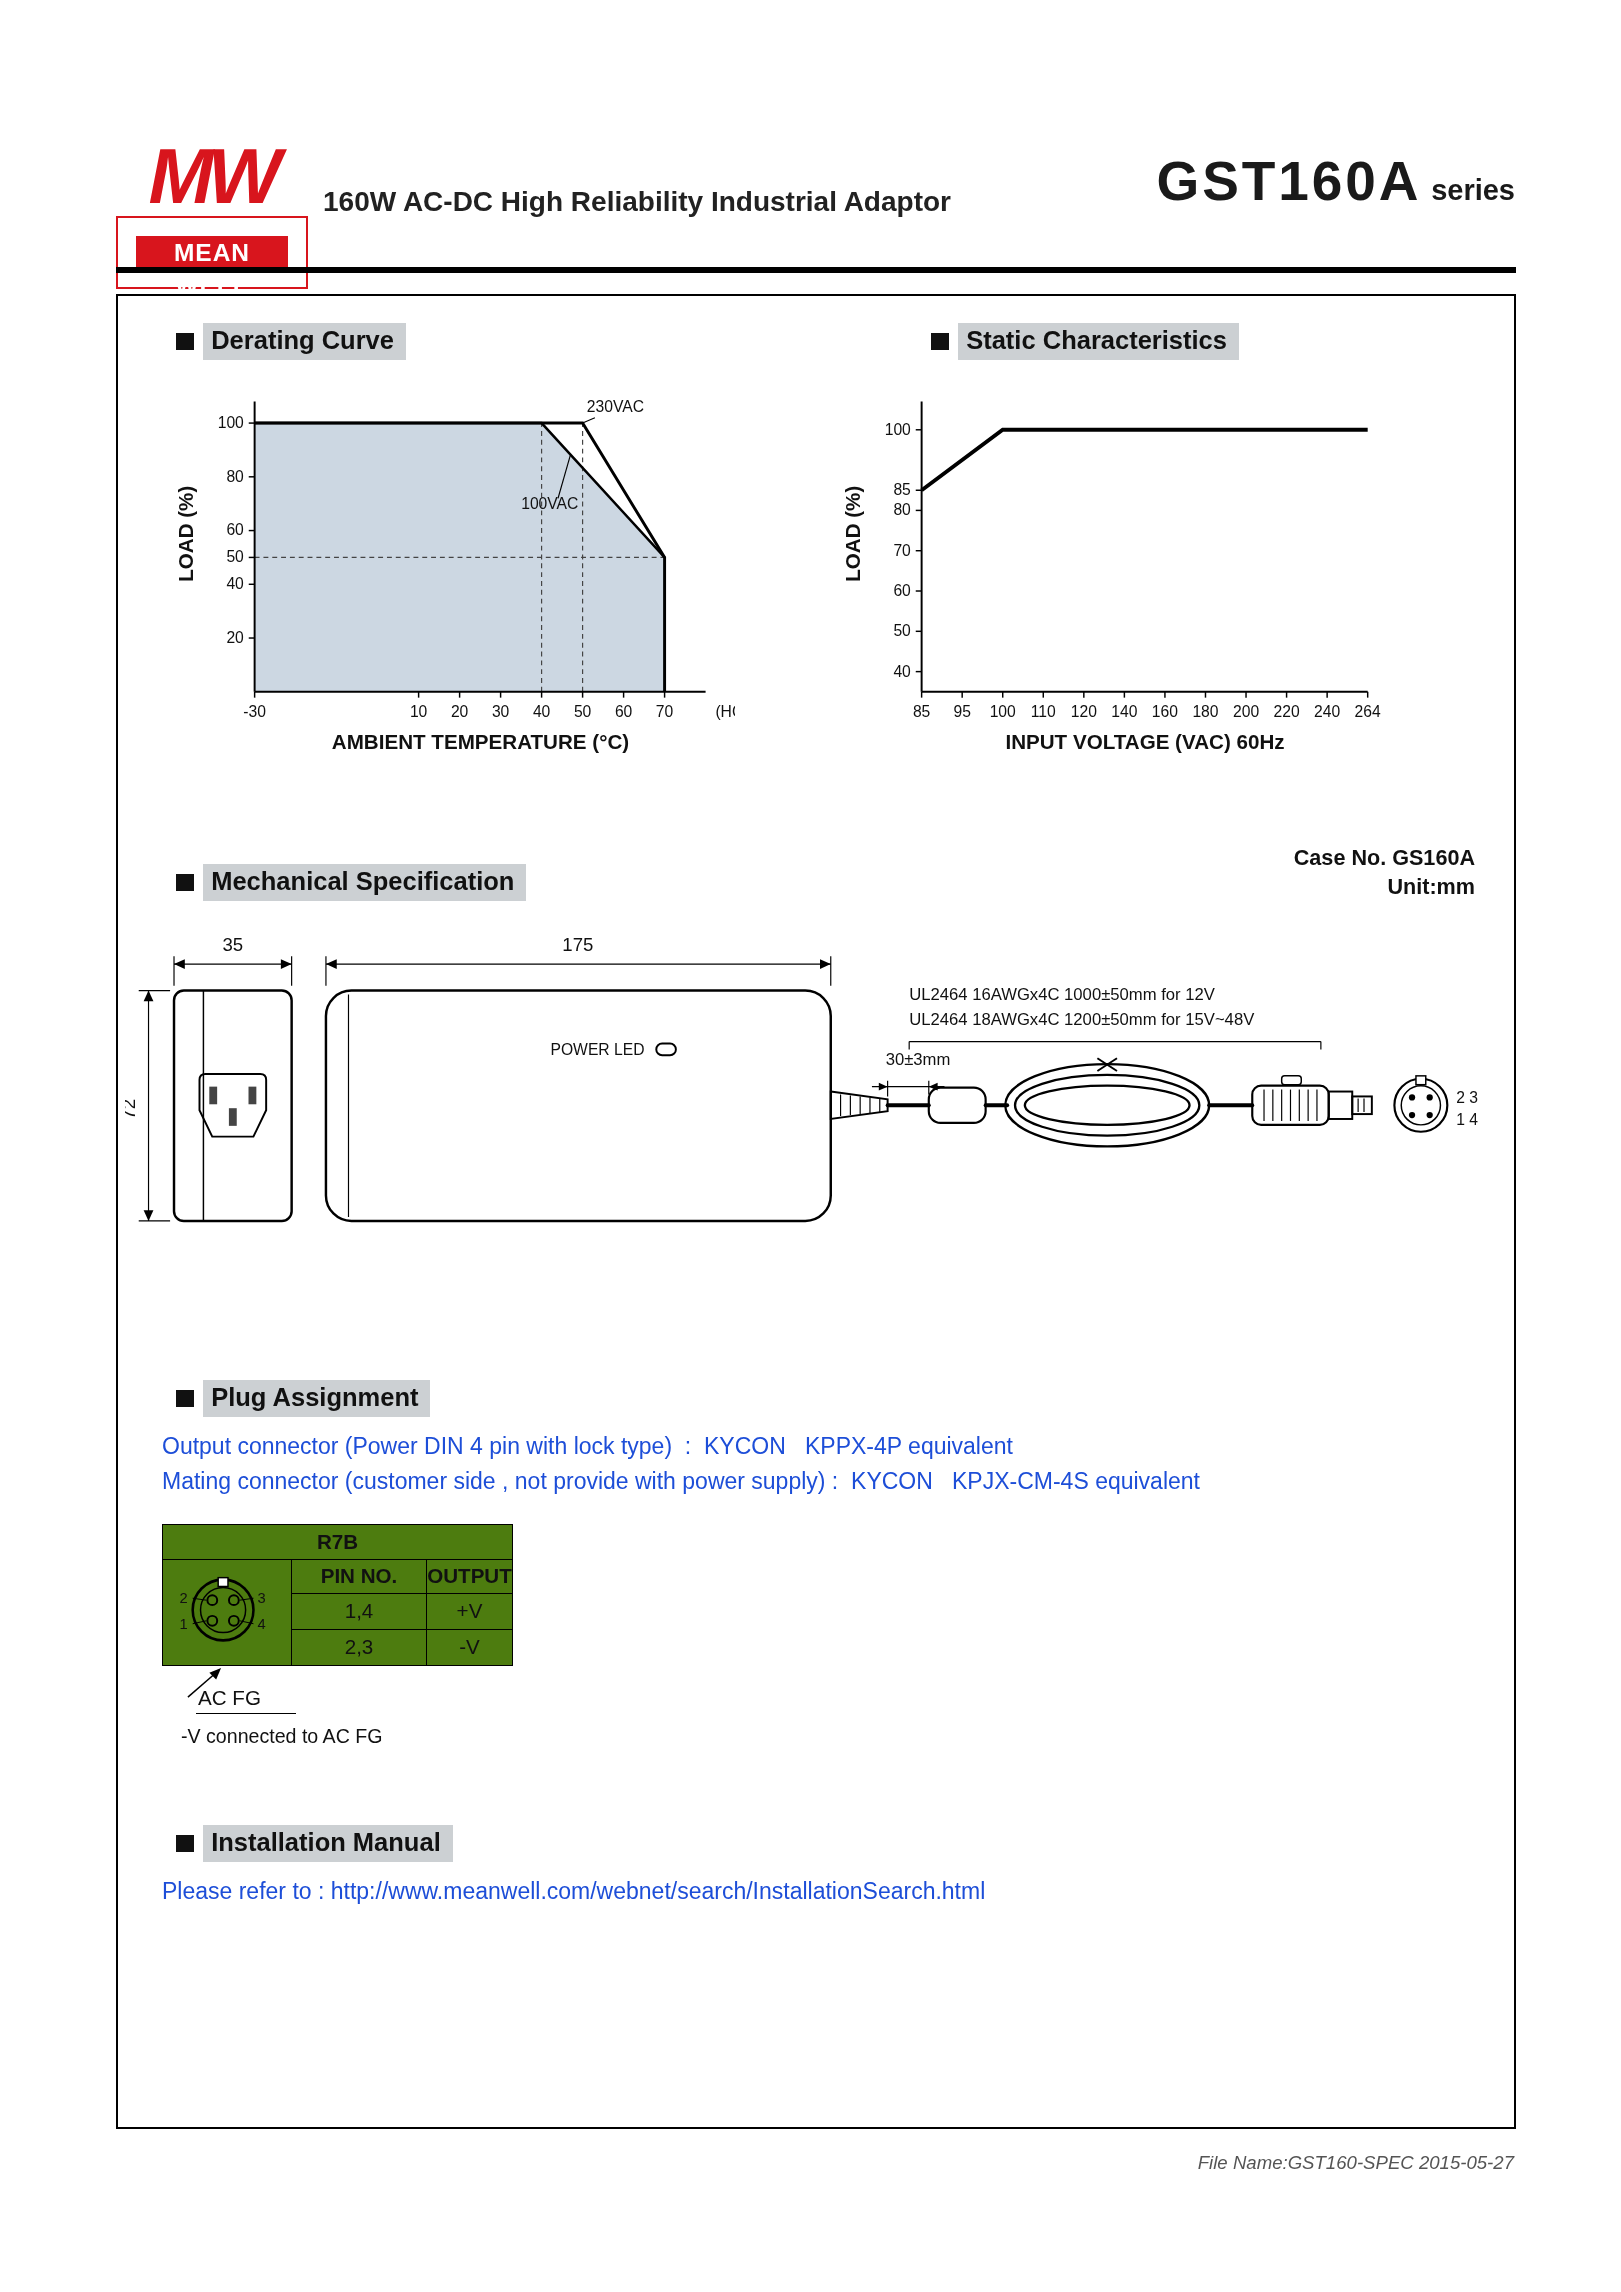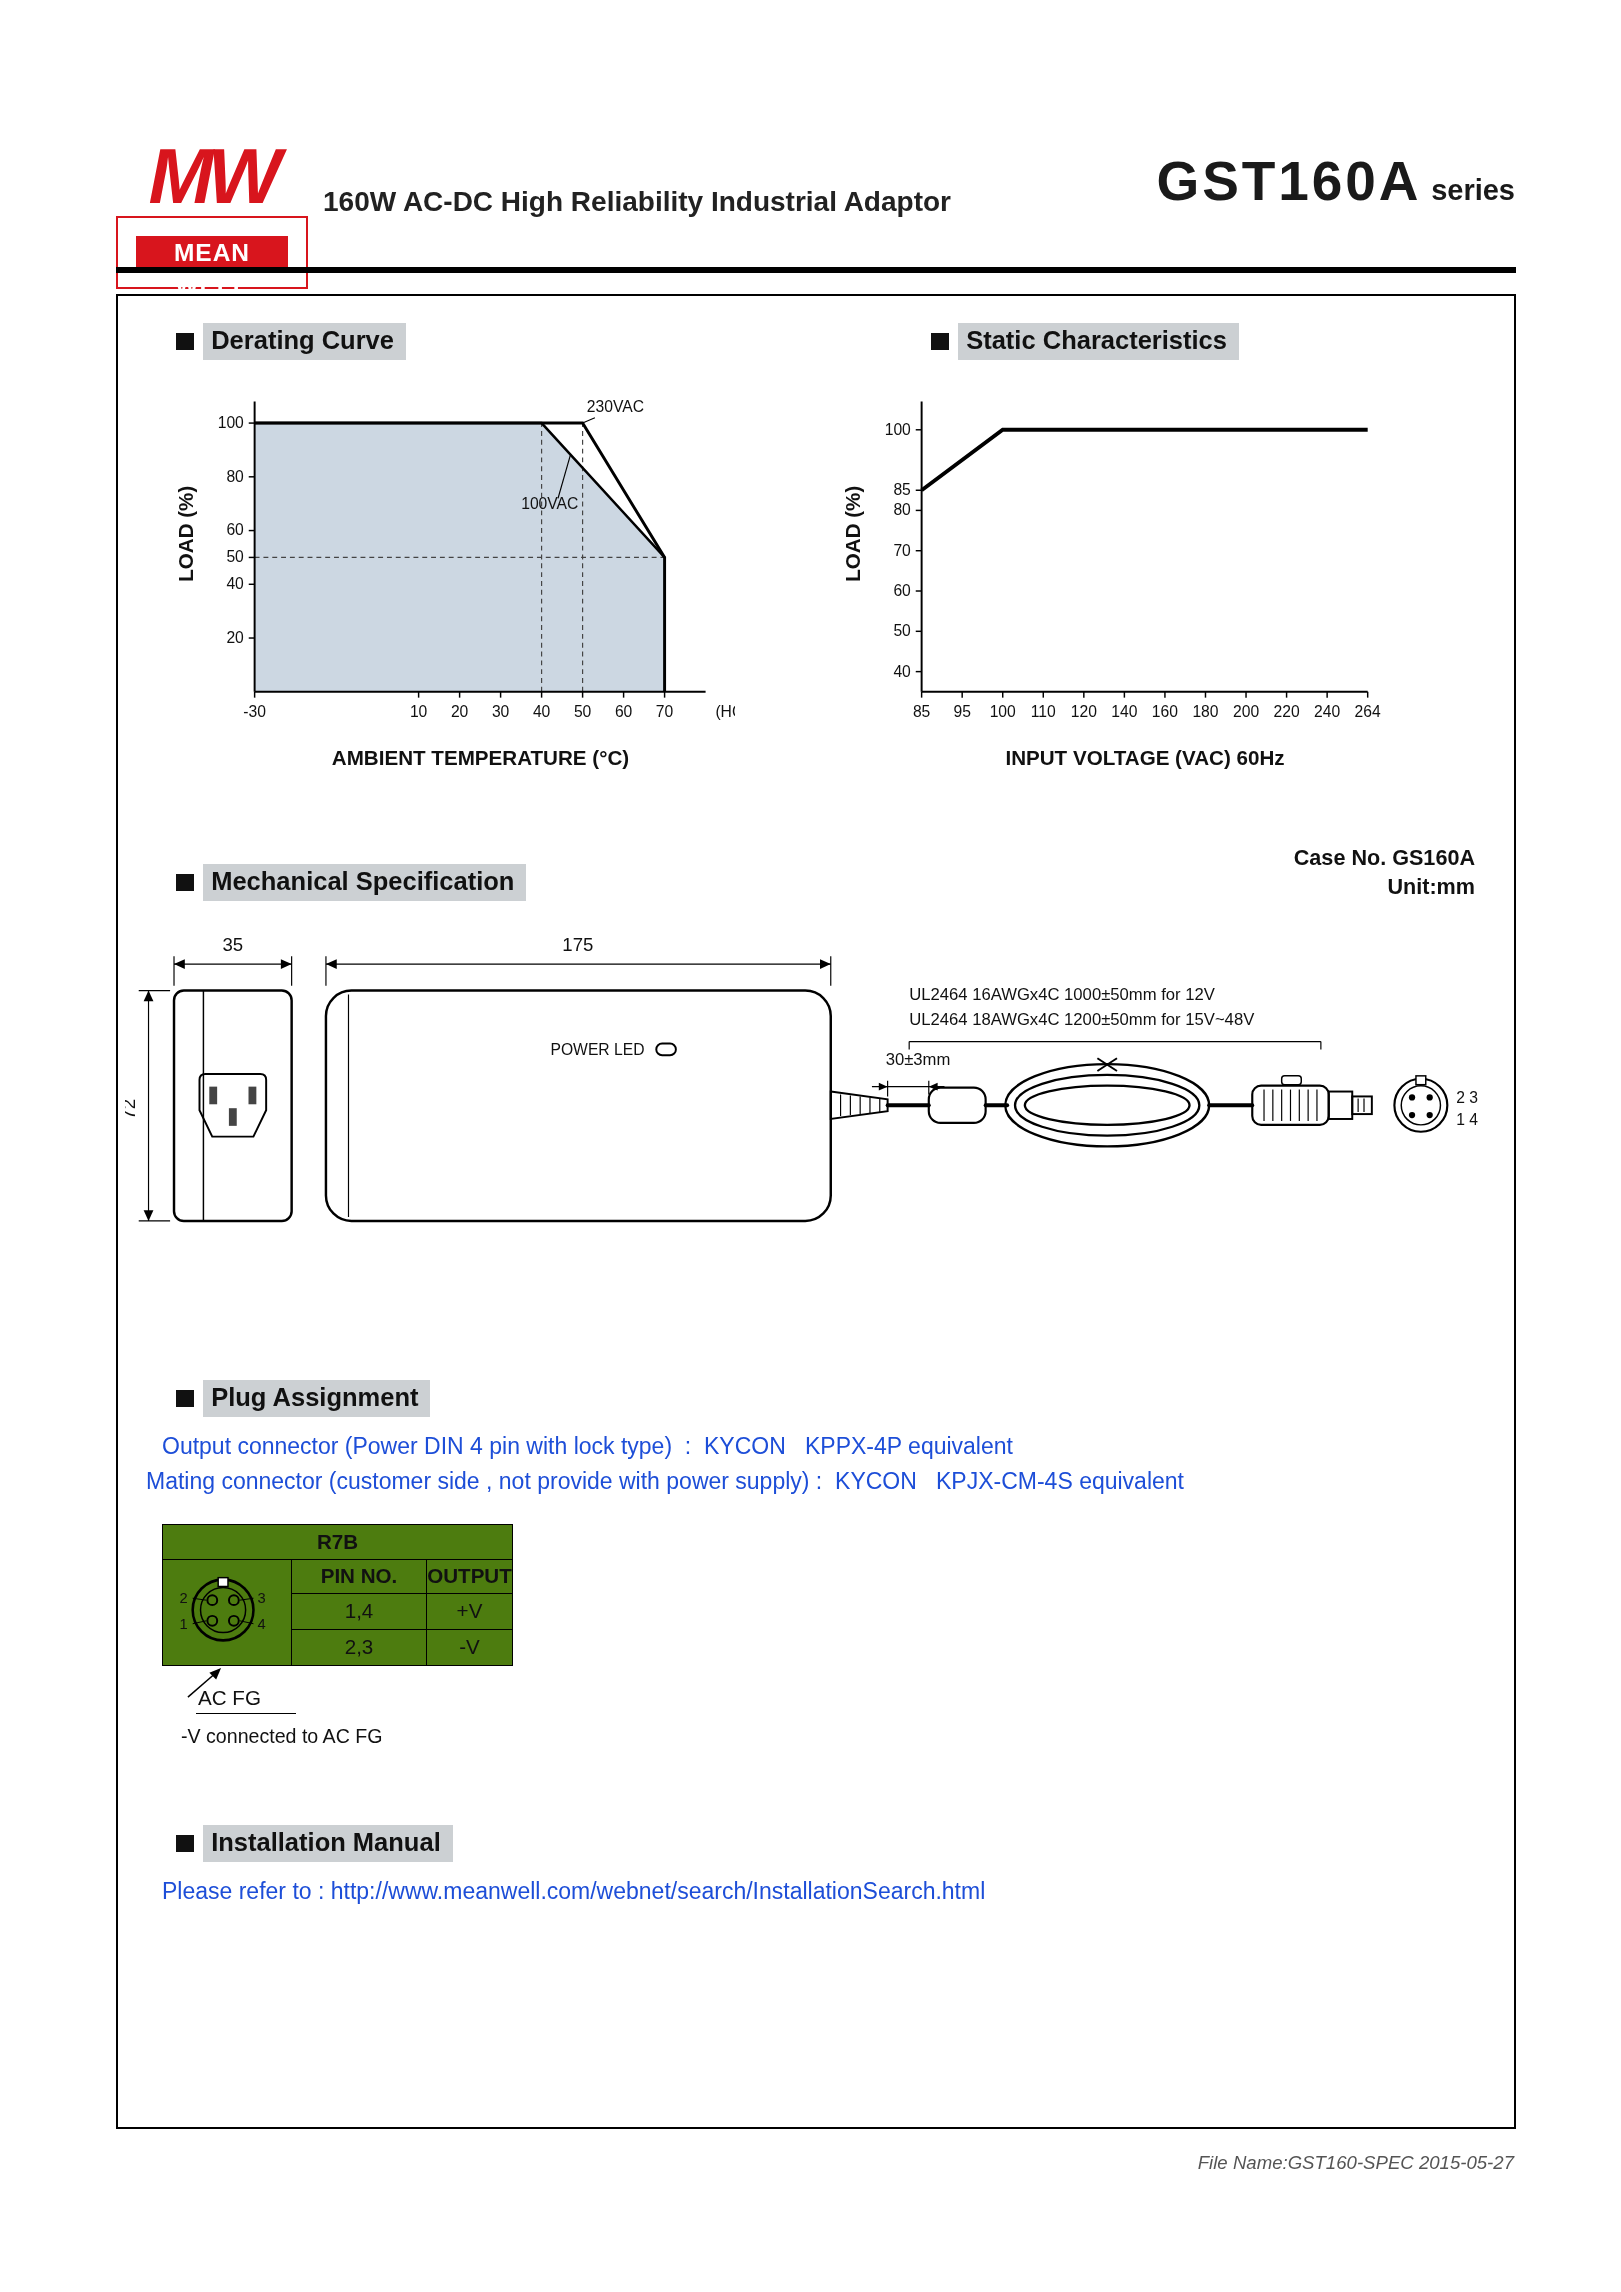--- a/index.html
+++ b/index.html
@@ -20,21 +20,21 @@
 
   .main-box { position:absolute; left:116px; top:294px; width:1400px; height:1835px; border:2px solid #000; background:#fff; }
 
   .sec-head { position:absolute; display:flex; align-items:center;padding-left:44px; }
   .bullet { width:17.6px; height:17.6px; background:#111; margin-right:9.8px; flex:none; }
   .sec-title { background:#ccd0d3; font-size:25.5px; font-weight:bold; padding:2.9px 11.8px 4.9px 7.8px; white-space:nowrap; color:#111; }
 
   .chart { position:absolute; width:627px; height:431px; }
   .chart svg { position:absolute; left:39px; top:0; }
   .ylab { position:absolute; left:-29px; top:147px; width:137px; height:25.5px; text-align:center; transform:rotate(-90deg); font-size:20.6px; font-weight:bold; }
-  .xlab { position:absolute; top:372px; text-align:center; font-size:20.6px; font-weight:bold; }
+  .xlab { position:absolute; top:356px; text-align:center; font-size:20.6px; font-weight:bold; }
 
   .case-info { position:absolute; right:146px; top:843px; text-align:right; font-size:21.6px; font-weight:bold; line-height:29px; }
 
   svg { font-family:"Liberation Sans", sans-serif; }
   .tick { font-size:16px; fill:#111; }
   .anno { font-size:16px; fill:#111; }
   .dim  { font-size:19px; fill:#111; }
   .mech-note { font-size:17px; fill:#111; }
   .mech-label { font-size:16px; fill:#111; }
   .pin-num { font-size:15px; fill:#111; }
@@ -300,21 +300,21 @@
     </g>
     <text class="mech-label" x="1358" y="245">2 3</text>
     <text class="mech-label" x="1358" y="267">1 4</text>
   </svg>
 
   <div class="sec-head" style="left:132px; top:1380px;">
     <span class="bullet"></span>
     <span class="sec-title">Plug Assignment</span>
   </div>
   <div class="body-line" style="left:162px; top:1433px;">Output connector (Power DIN 4 pin with lock type)  :  KYCON   KPPX-4P equivalent</div>
-  <div class="body-line" style="left:146px; top:1468px;">Mating connector (customer side , not provide with power supply) :  KYCON   KPJX-CM-4S equivalent</div>
+  <div class="body-line" style="left:162px; top:1468px;">Mating connector (customer side , not provide with power supply) :  KYCON   KPJX-CM-4S equivalent</div>
 
   <table class="plug-table">
     <colgroup>
         <col style="width:129px;">
         <col style="width:135px;">
         <col style="width:86px;">
       </colgroup>
     <tbody>
         <tr>
           <td colspan="3" class="pt-title">R7B</td>

